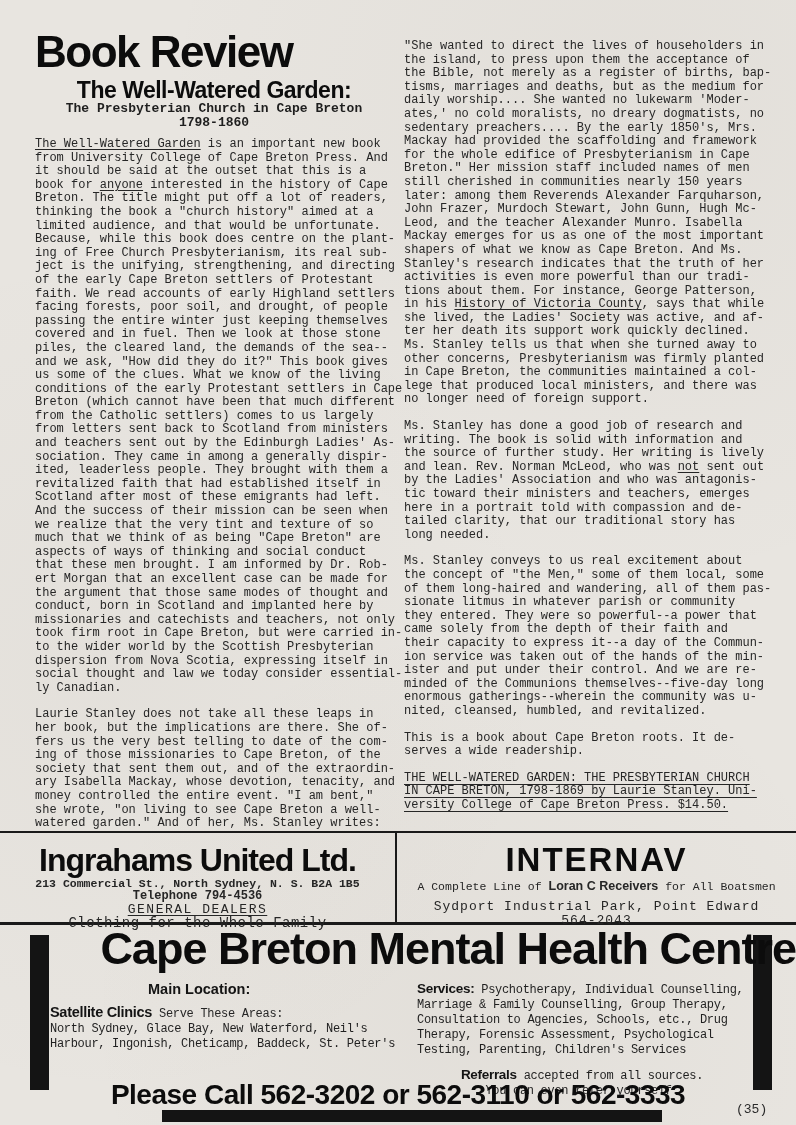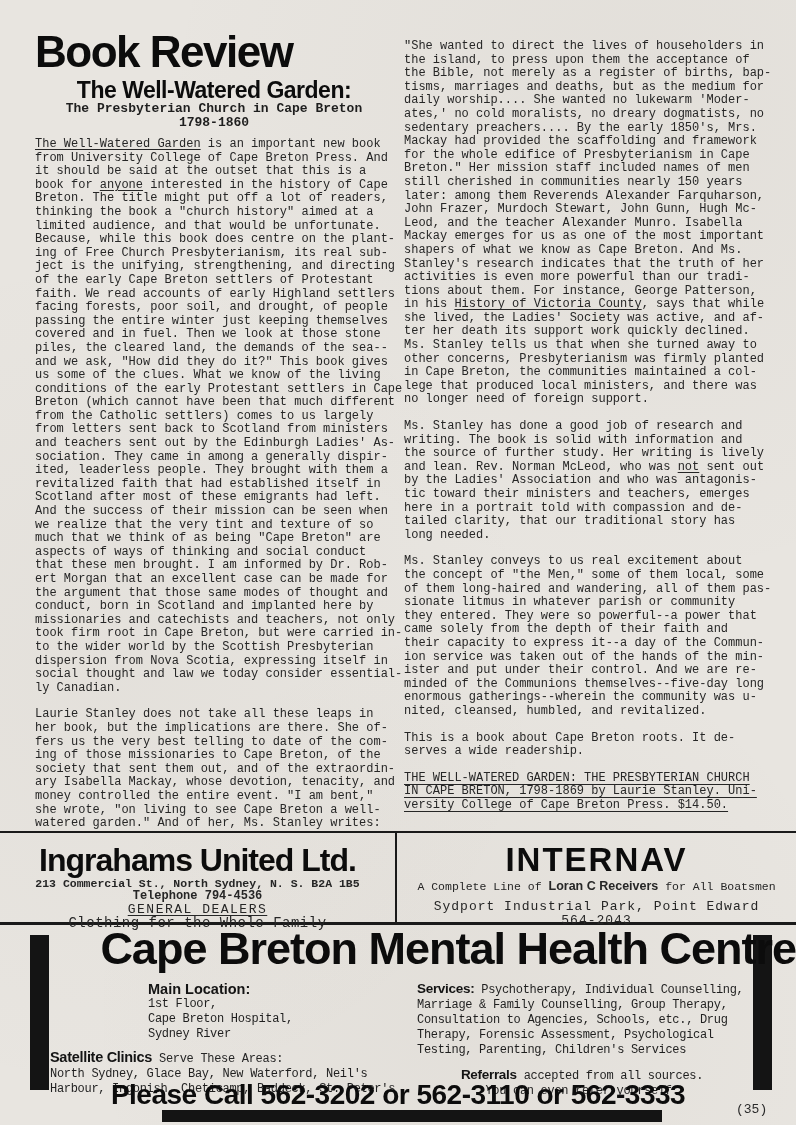--- a/index.html
+++ b/index.html
@@ -225,23 +225,20 @@
   </div>
 
   <div>
     <div class="mh-bar mh-bar-left"></div>
     <div class="mh-bar mh-bar-right"></div>
     <div class="mh-headline">Cape Breton Mental Health Centre</div>
 
     <div class="mh-left">
       <div class="mh-mainloc">
         <div class="mh-label">Main Location:</div>
-        <div class="mh-mono">1st Floor,
-Cape Breton Hospital,
-Sydney River</div>
       </div>
       <div class="mh-satellite"><span class="b">Satellite Clinics</span><span> Serve These Areas:</span></div>
       <div class="mh-mono">North Sydney, Glace Bay, New Waterford, Neil's
 Harbour, Ingonish, Cheticamp, Baddeck, St. Peter's</div>
     </div>
 
     <div class="mh-right">
       <div class="mh-services mh-mono"><span class="b">Services:</span><span> Psychotherapy, Individual Counselling,
 Marriage &amp; Family Counselling, Group Therapy,
 Consultation to Agencies, Schools, etc., Drug

